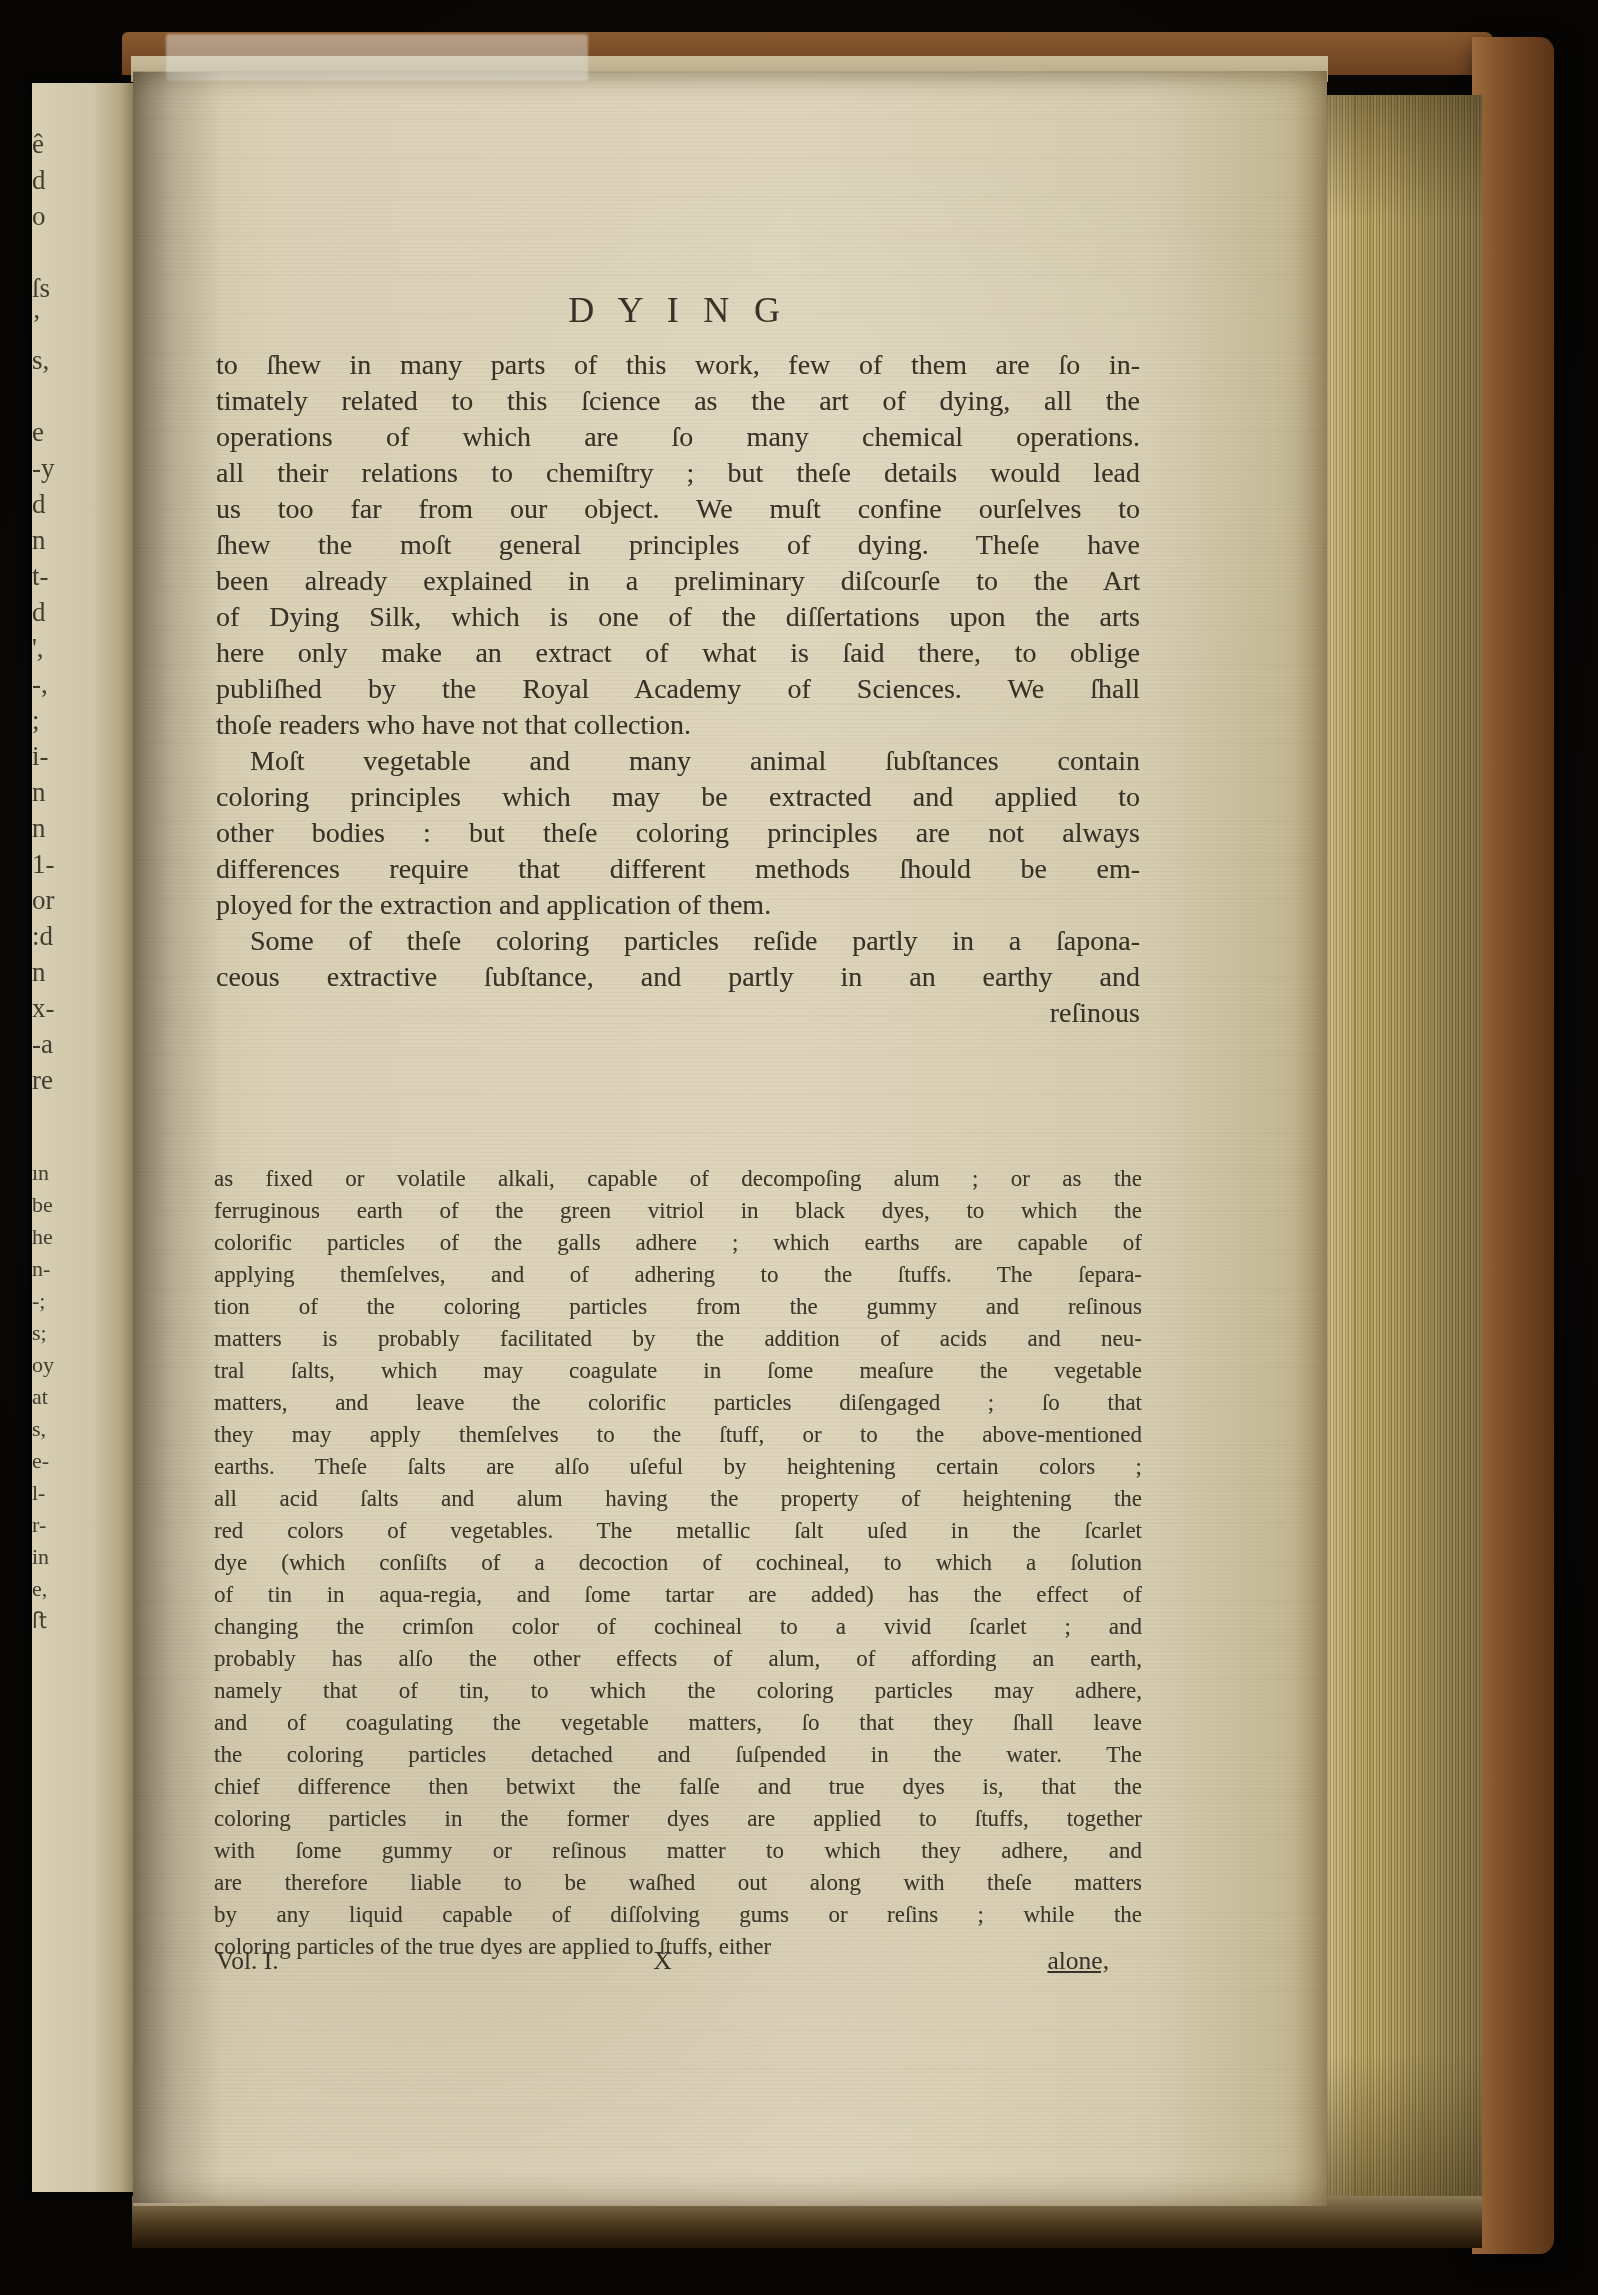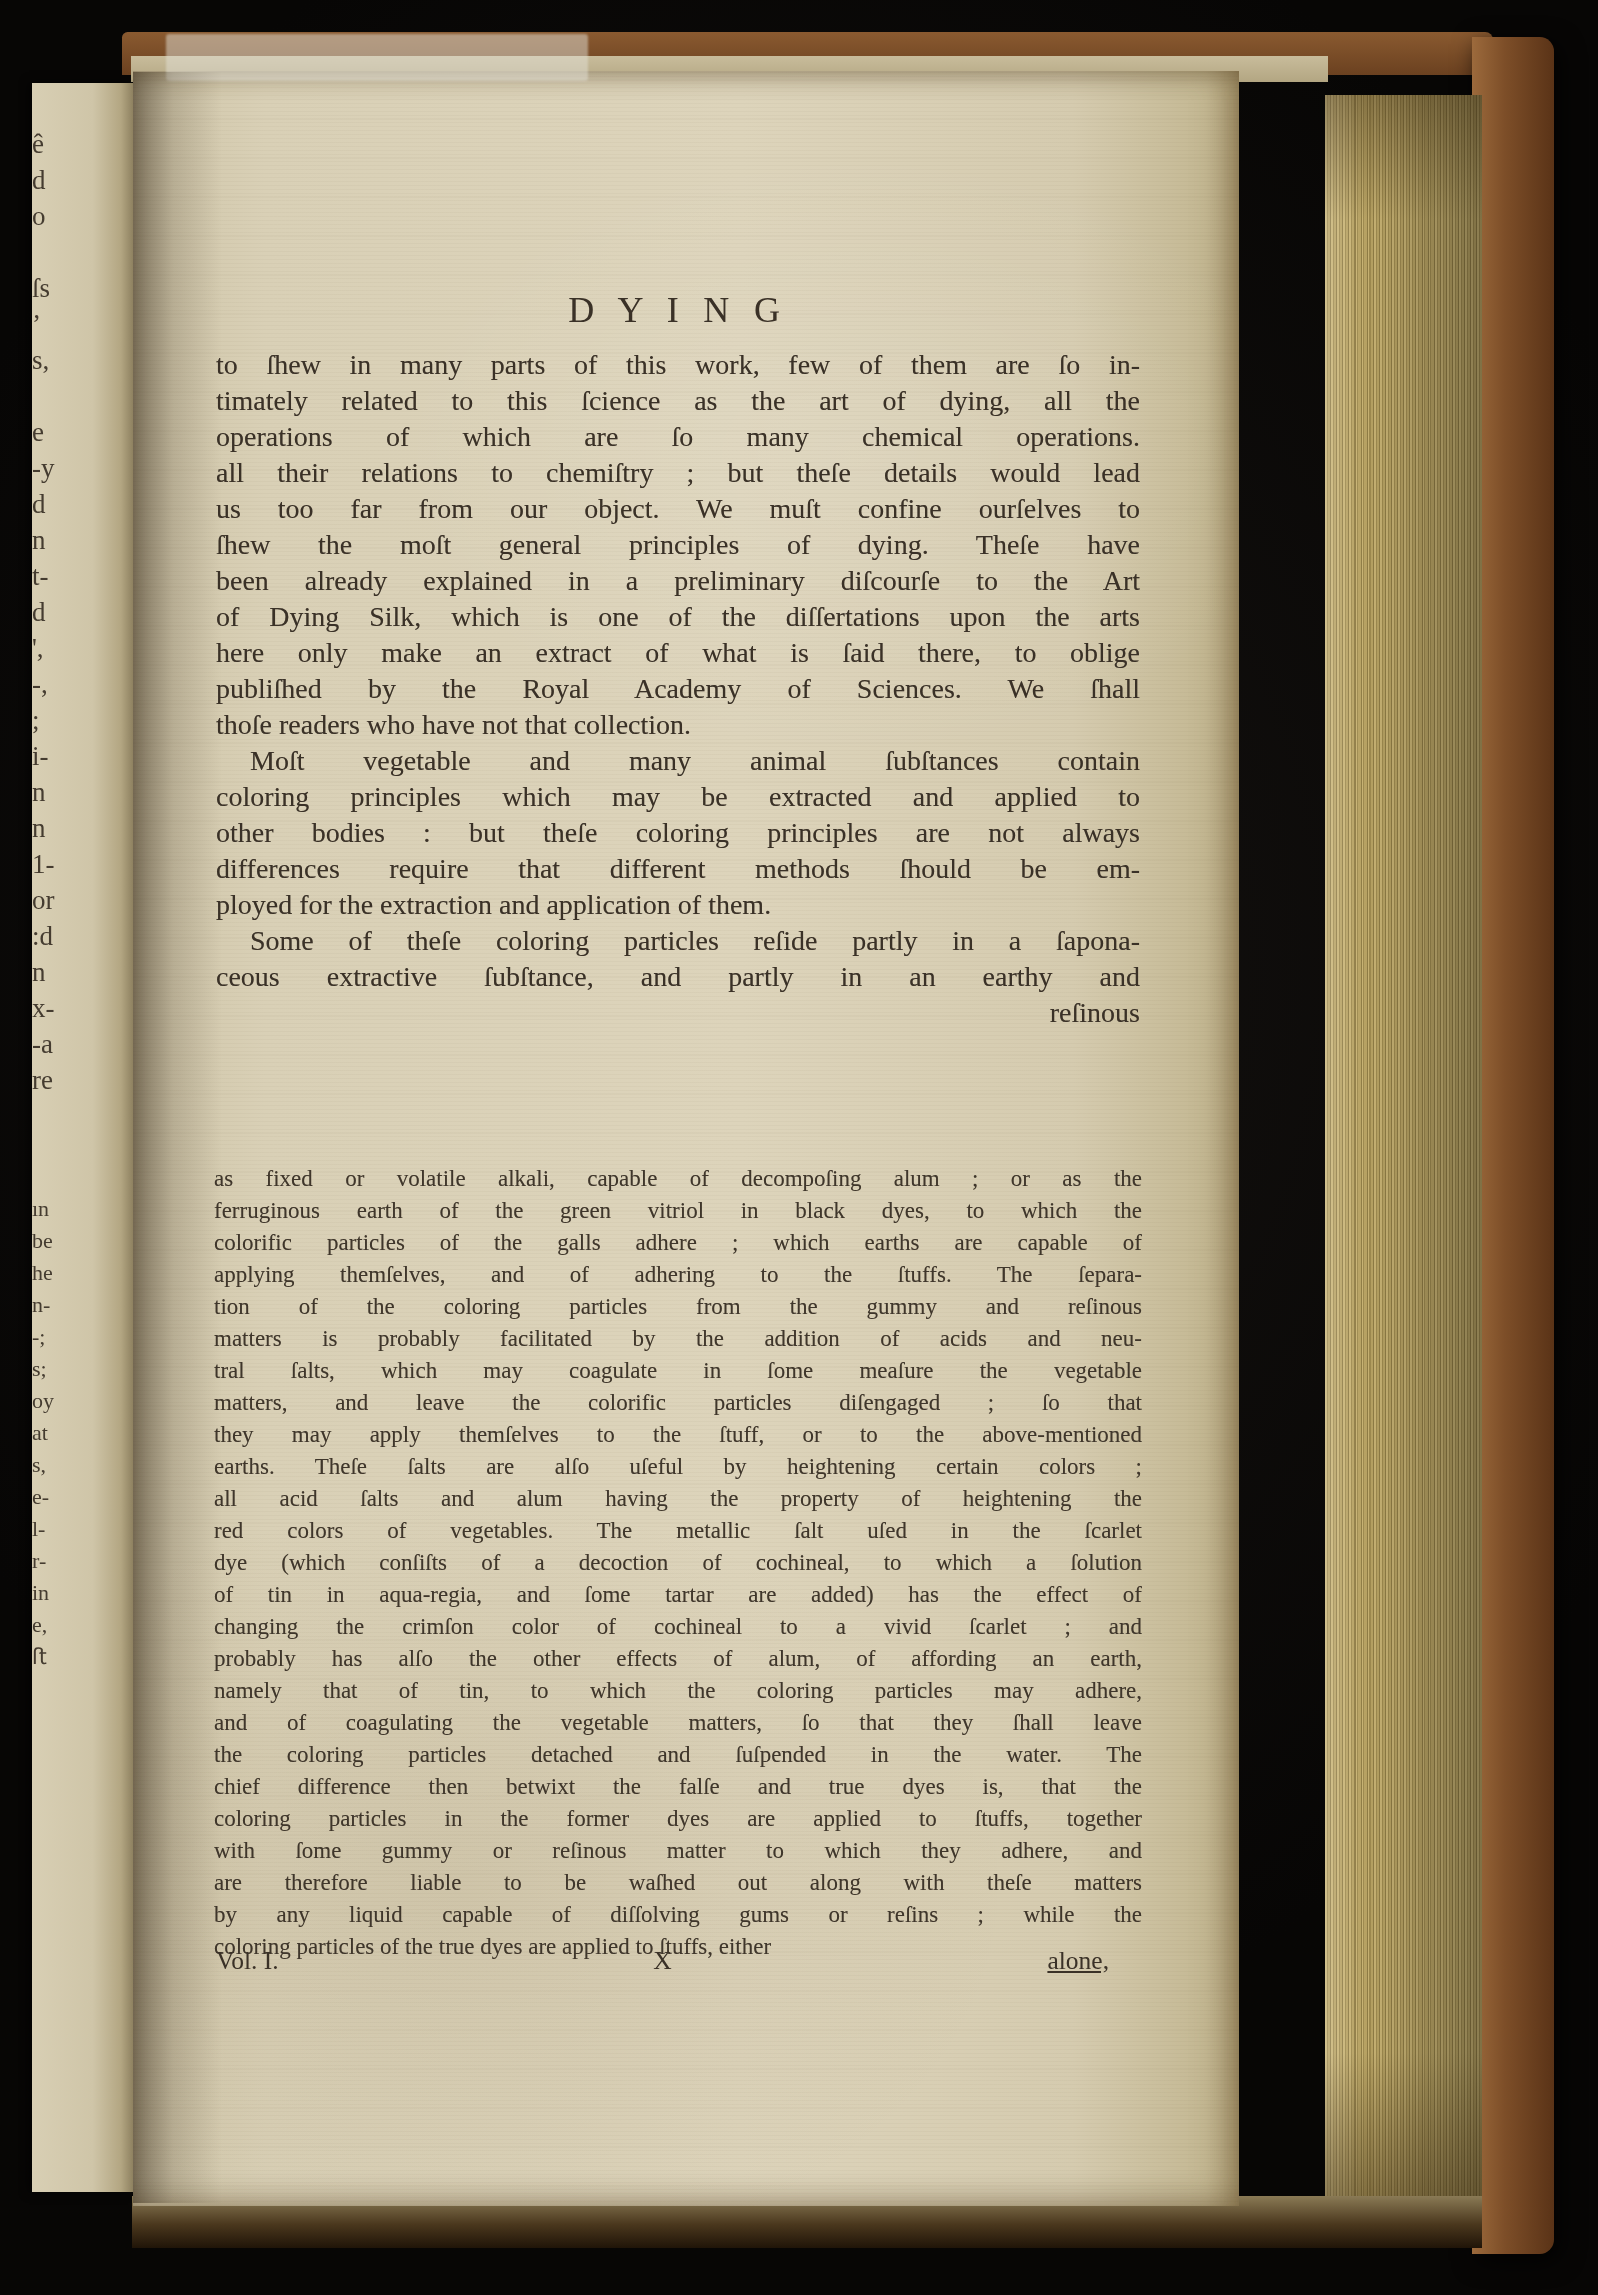--- a/index.html
+++ b/index.html
@@ -15,30 +15,30 @@
   }
   
   .left-page{
     position:absolute;left:32px;top:83px;width:101px;height:2109px;z-index:1;
     background:linear-gradient(90deg,#d8cfb4 0%,#cfc5a8 60%,#b3a682 88%,#8e8160 100%);
     box-shadow:-4.4px 0 9px rgba(0,0,0,.65);
   }
   .frag{position:absolute;right:6.7px;left:0;color:#453c30;}
   .frag .line{text-align:right;text-align-last:auto;}
   .frag-upper{top:43px;font-size:27px;line-height:36px;}
-  .frag-lower{top:1110px;font-size:22px;line-height:32px;}
+  .frag-lower{top:1074px;font-size:22px;line-height:32px;}
   
   .gutter{
     position:absolute;left:133px;top:72px;width:89px;height:2131px;z-index:3;
     background:linear-gradient(90deg,rgba(45,33,18,.5),rgba(45,33,18,.16) 45%,rgba(45,33,18,0));
     pointer-events:none;
   }
   
   .main-page{
-    position:absolute;left:133px;top:71px;width:1106px;height:2135px;z-index:2;
+    position:absolute;left:133px;top:71px;width:1194px;height:2135px;z-index:2;
     background:
       radial-gradient(ellipse 666px 444px at 65% 18%, rgba(255,255,255,.10), rgba(255,255,255,0) 70%),
       radial-gradient(ellipse 777px 555px at 30% 85%, rgba(118,98,58,.12), rgba(118,98,58,0) 70%),
       linear-gradient(90deg,#cfc5a8 0%,#d9d0b6 12%,#ddd4bb 55%,#d5cbaf 85%,#c4b893 97%,#b0a17a 100%);
     box-shadow:
       inset 0 14.4px 22px -10px rgba(90,70,40,.45),
       inset -21px 0 39px -16.7px rgba(110,88,48,.5),
       inset 0 -18px 28px -13.3px rgba(90,70,40,.42);
   }
   .paper-grain{

